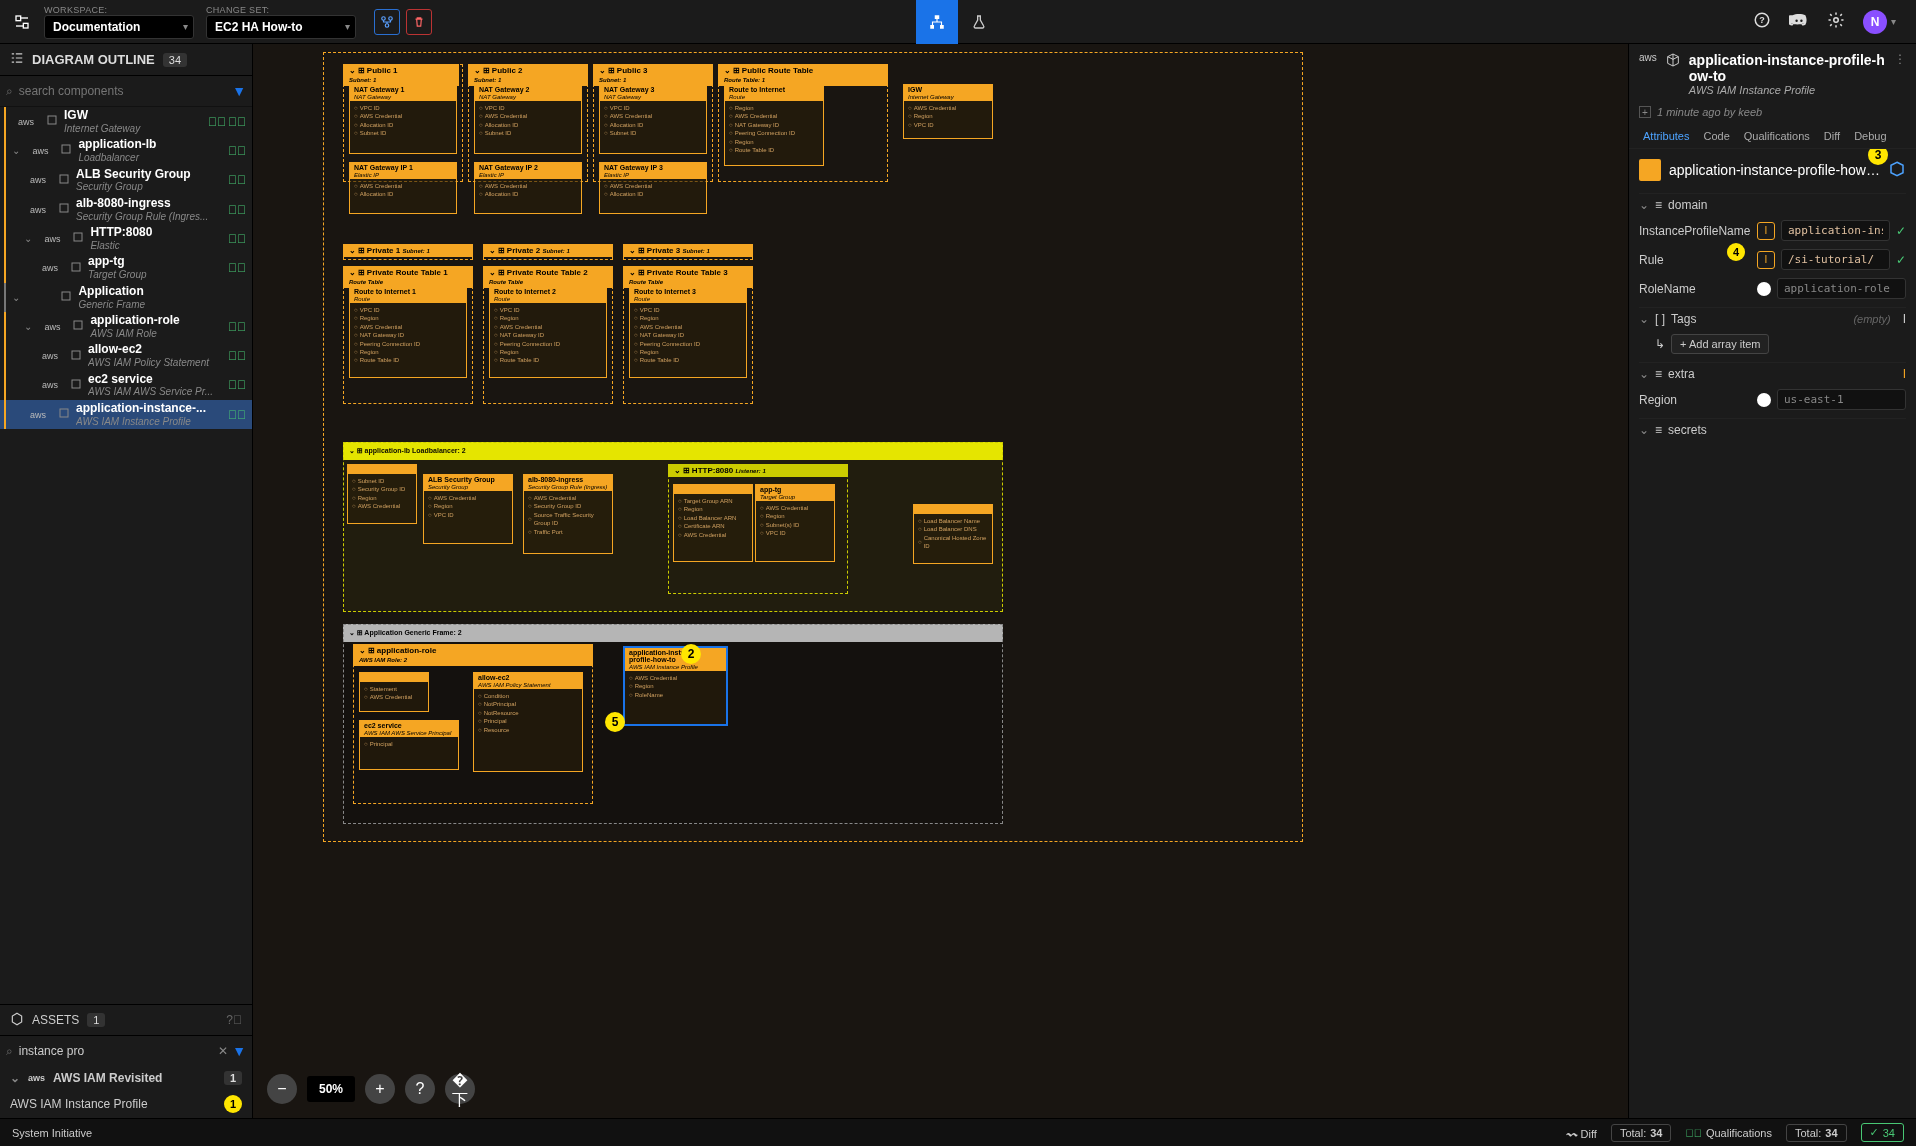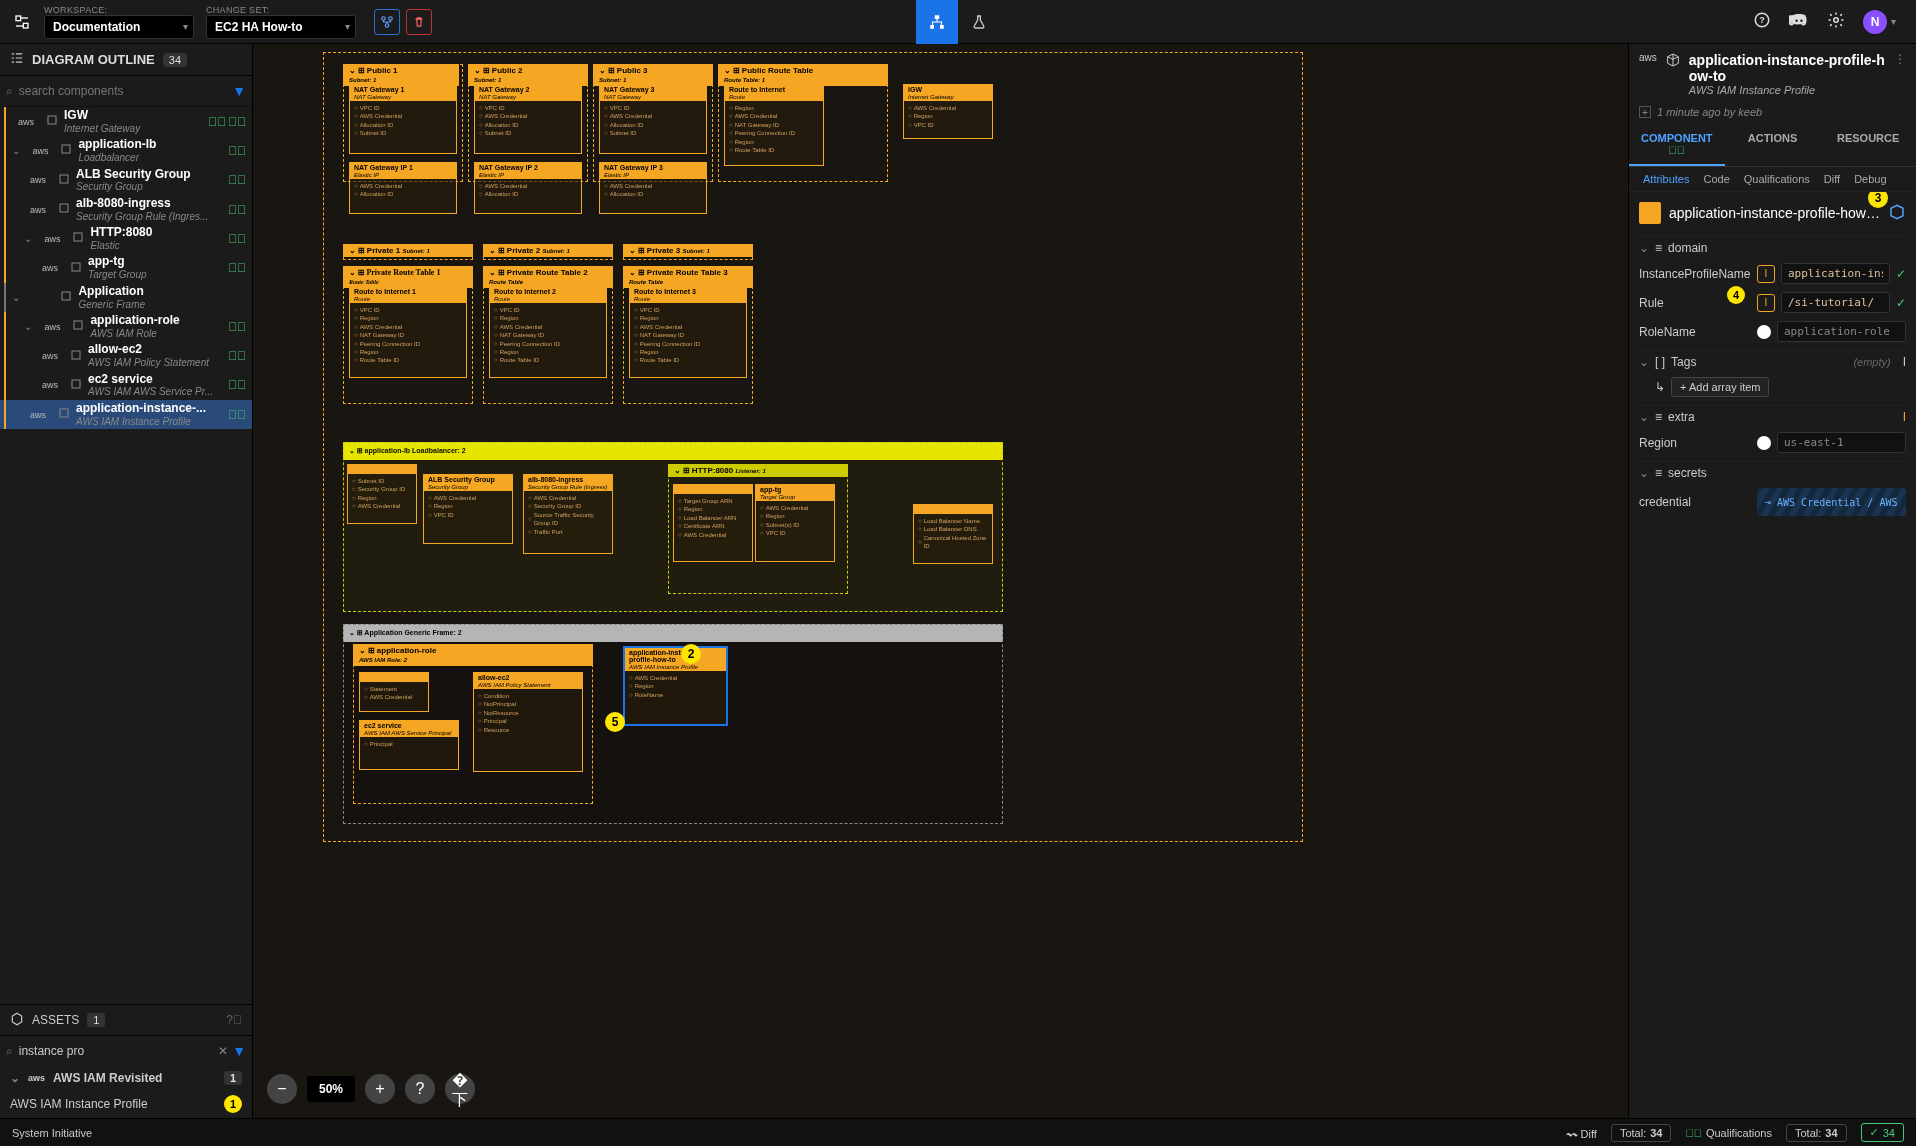--- a/index.html
+++ b/index.html
@@ -466,21 +466,21 @@
             <div>Allocation ID</div>
           </div>
         </div>
         <div class="canvas-frame" style="left: 90px; top: 200px; width: 130px; height: 16px;"></div>
         <div class="canvas-label" style="left: 90px; top: 200px; width: 130px;">⌄ ⊞ Private 1 <i style="font-size:6px">Subnet: 1</i></div>
         <div class="canvas-frame" style="left: 230px; top: 200px; width: 130px; height: 16px;"></div>
         <div class="canvas-label" style="left: 230px; top: 200px; width: 130px;">⌄ ⊞ Private 2 <i style="font-size:6px">Subnet: 1</i></div>
         <div class="canvas-frame" style="left: 370px; top: 200px; width: 130px; height: 16px;"></div>
         <div class="canvas-label" style="left: 370px; top: 200px; width: 130px;">⌄ ⊞ Private 3 <i style="font-size:6px">Subnet: 1</i></div>
         <div class="canvas-frame" style="left: 90px; top: 222px; width: 130px; height: 138px;"></div>
-        <div class="canvas-label" style="left: 90px; top: 222px; width: 130px; font-family: Liberation Serif, serif;">⌄ ⊞ Private Route Table 1<br><i style="font-size:6px">Route Table</i></div>
+        <div class="canvas-label" style="left: 90px; top: 222px; width: 130px;">⌄ ⊞ Private Route Table 1<br><i style="font-size:6px">Route Table</i></div>
         <div class="canvas-node " style="left: 96px; top: 242px; width: 118px; height: 92px;">
           <div class="node-head">Route to Internet 1<br><i style="font-size:6px;font-weight:400">Route</i></div>
           <div class="node-body">
             <div>VPC ID</div>
             <div>Region</div>
             <div>AWS Credential</div>
             <div>NAT Gateway ID</div>
             <div>Peering Connection ID</div>
             <div>Region</div>
             <div>Route Table ID</div>
@@ -627,25 +627,20 @@
       <div class="names">
         <div class="title">application-instance-profile-how-to</div>
         <div class="sub">AWS IAM Instance Profile</div>
       </div>
       <span class="dots">⋮</span>
     </div>
     <div class="rp-meta">
       <span style="border:1px solid #555;width:12px;height:12px;display:inline-flex;align-items:center;justify-content:center;font-size:10px;font-style:normal">+</span>
       <span>1 minute ago by keeb</span>
     </div>
-    <div class="rp-tabs" id="rp-tabs">
-        <div class="rp-tab active">COMPONENT <span style="color:#48c774">✓⃝</span></div>
-        <div class="rp-tab">ACTIONS</div>
-        <div class="rp-tab">RESOURCE</div>
-      </div>
     <div class="rp-subtabs" id="rp-subtabs">
         <div class="rp-subtab active">Attributes</div>
         <div class="rp-subtab">Code</div>
         <div class="rp-subtab">Qualifications</div>
         <div class="rp-subtab">Diff</div>
         <div class="rp-subtab">Debug</div>
       </div>
     <div class="rp-body">
       <div class="name-row">
         <div class="sq"></div>
@@ -698,24 +693,20 @@
       <div class="attr-row">
         <span class="label">Region</span>
         <span class="link-dot"></span>
         <input class="diag-input" readonly="" value="us-east-1" style="">
       </div>
       <div class="sec-head">
           <span class="chev">⌄</span>
           <span>≡</span>
           <span>secrets</span>
         </div>
-      <div class="attr-row">
-        <span class="label">credential</span>
-        <div class="cred-box" style="flex:1">⊸ AWS Credential / AWS</div>
-      </div>
     </div>
   </div>
 </div>
 
 <div class="footer">
   <span>System Initiative</span>
   <div class="right">
     <span>〰 <span>Diff</span></span>
     <span class="pill">
         <span>Total:</span> 

